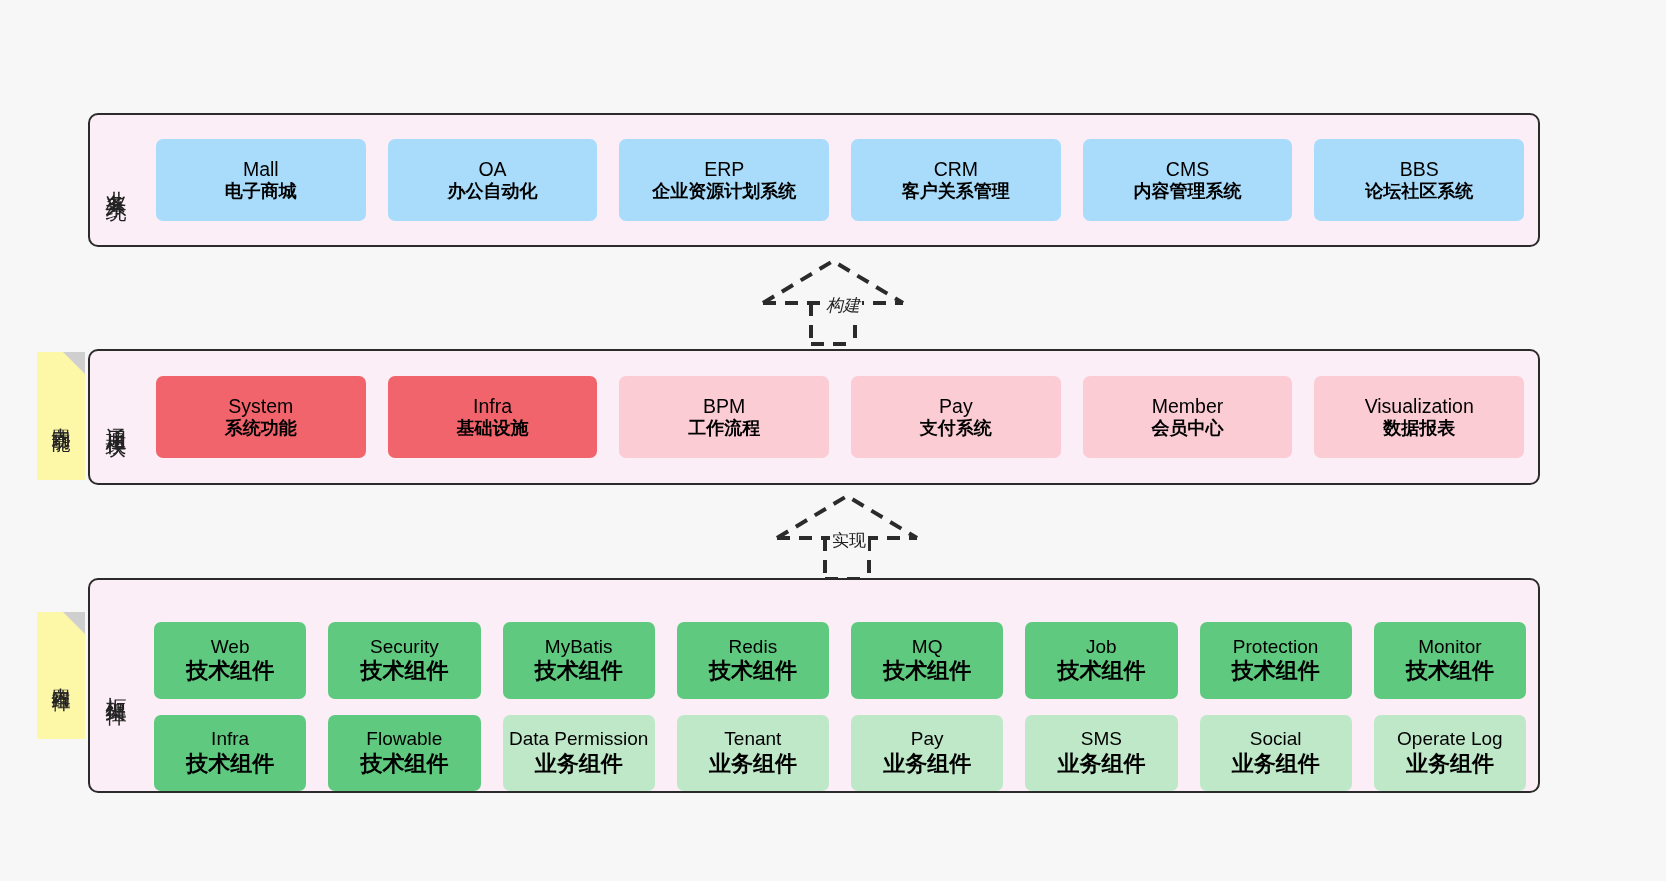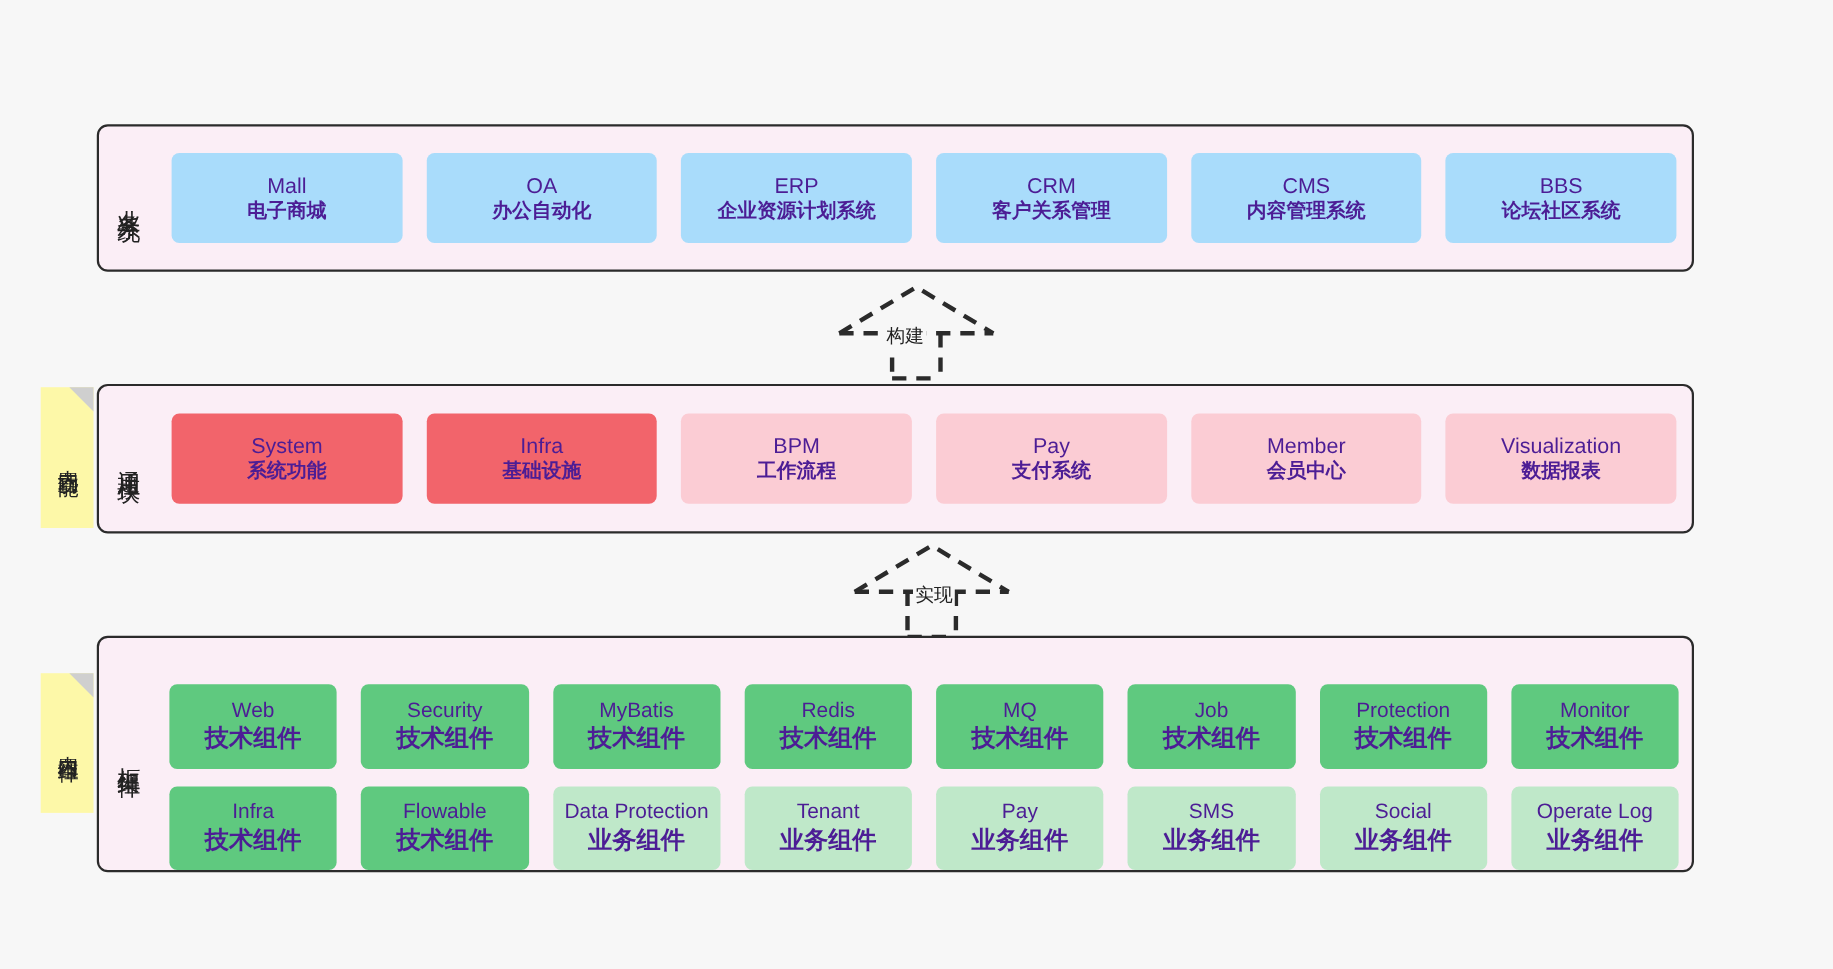--- a/index.html
+++ b/index.html
@@ -48,21 +48,21 @@
     align-items: stretch;
   }
   .cell {
     flex: 1 1 0;
     border-radius: 7px;
     display: flex;
     flex-direction: column;
     align-items: center;
     justify-content: center;
     text-align: center;
-    color: #4c1d95;
+    color: #000000;
     line-height: 1.2;
     padding: 4px 6px;
   }
   .cell .en { font-size: 19.5px; }
   .cell .cn { font-size: 18px; font-weight: bold; }
 
   
   #panel-business { left: 88px; top: 113px; width: 1452px; height: 134px; }
   #panel-business .row { height: 82px; }
   .c-blue { background: #a9dcfb; }
@@ -113,21 +113,21 @@
   .arrow svg { display: block; overflow: visible; }
   .arrow-label {
     position: absolute;
     font-size: 17px;
     color: #222;
     background: #f7f7f7;
     padding: 0 2px;
     white-space: nowrap;
   }
   #arrow-build { left: 758px; top: 258px; width: 150px; height: 88px; }
-  #arrow-build .arrow-label { left: 46px; top: 36px; }
+  #arrow-build .arrow-label { left: 66px; top: 36px; font-style: italic; }
   #arrow-impl { left: 772px; top: 493px; width: 150px; height: 88px; }
   #arrow-impl .arrow-label { left: 58px; top: 36px; }
 </style>
 </head>
 <body>
 
 <div id="stage">
 
   <div class="panel" id="panel-business">
     <div class="panel-title">业务系统</div>
@@ -269,21 +269,21 @@
       <div class="row">
         <div class="cell c-green">
           <span class="en">Infra</span>
           <span class="cn">技术组件</span>
         </div>
         <div class="cell c-green">
           <span class="en">Flowable</span>
           <span class="cn">技术组件</span>
         </div>
         <div class="cell c-lgreen">
-          <span class="en">Data Protection</span>
+          <span class="en">Data Permission</span>
           <span class="cn">业务组件</span>
         </div>
         <div class="cell c-lgreen">
           <span class="en">Tenant</span>
           <span class="cn">业务组件</span>
         </div>
         <div class="cell c-lgreen">
           <span class="en">Pay</span>
           <span class="cn">业务组件</span>
         </div>

